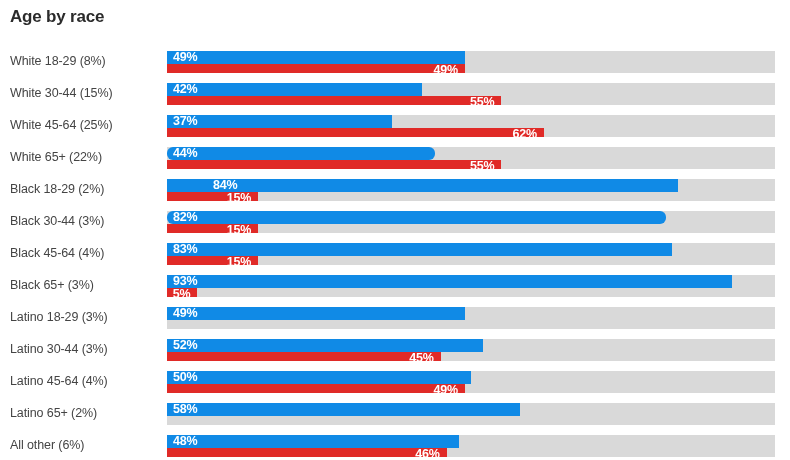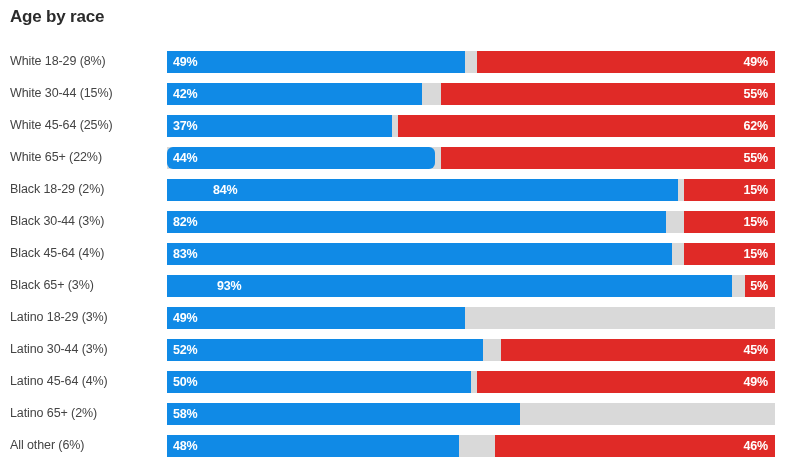--- a/index.html
+++ b/index.html
@@ -56,21 +56,21 @@
     white-space: nowrap;
     letter-spacing: -0.1px;
   }
   .bar-track {
     position: absolute;
     left: 167px;
     top: 3px;
     width: 608px;
     height: 22px;
     display: flex;
-    flex-direction: row;
+    flex-direction: column;
     align-items: flex-start;
     background: #d9d9d9;
     overflow: hidden;
   }
   .seg {
     position: relative;
     height: 100%;
     box-sizing: border-box;
     display: flex;
     align-items: center;
@@ -165,21 +165,21 @@
           </div>
           <div class="seg seg-other" style="width: 1%;"></div>
           <div class="seg seg-rep" style="width: 15%;">
             <span class="seg-value">15%</span>
           </div>
         </div>
       </div>
       <div class="row">
         <div class="row-label">Black 30-44 (3%)</div>
         <div class="bar-track">
-          <div class="seg seg-dem" style="width: 82%;">
+          <div class="seg seg-dem" style="width: 82%; border-radius: 6px;">
             <span class="seg-value">82%</span>
           </div>
           <div class="seg seg-other" style="width: 3%;"></div>
           <div class="seg seg-rep" style="width: 15%;">
             <span class="seg-value">15%</span>
           </div>
         </div>
       </div>
       <div class="row">
         <div class="row-label">Black 45-64 (4%)</div>
@@ -189,21 +189,21 @@
           </div>
           <div class="seg seg-other" style="width: 2%;"></div>
           <div class="seg seg-rep" style="width: 15%;">
             <span class="seg-value">15%</span>
           </div>
         </div>
       </div>
       <div class="row">
         <div class="row-label">Black 65+ (3%)</div>
         <div class="bar-track">
-          <div class="seg seg-dem" style="width: 93%; padding-left: 44px;">
+          <div class="seg seg-dem" style="width: 93%;">
             <span class="seg-value">93%</span>
           </div>
           <div class="seg seg-other" style="width: 2%;"></div>
           <div class="seg seg-rep" style="width: 5%;">
             <span class="seg-value">5%</span>
           </div>
         </div>
       </div>
       <div class="row">
         <div class="row-label">Latino 18-29 (3%)</div>

